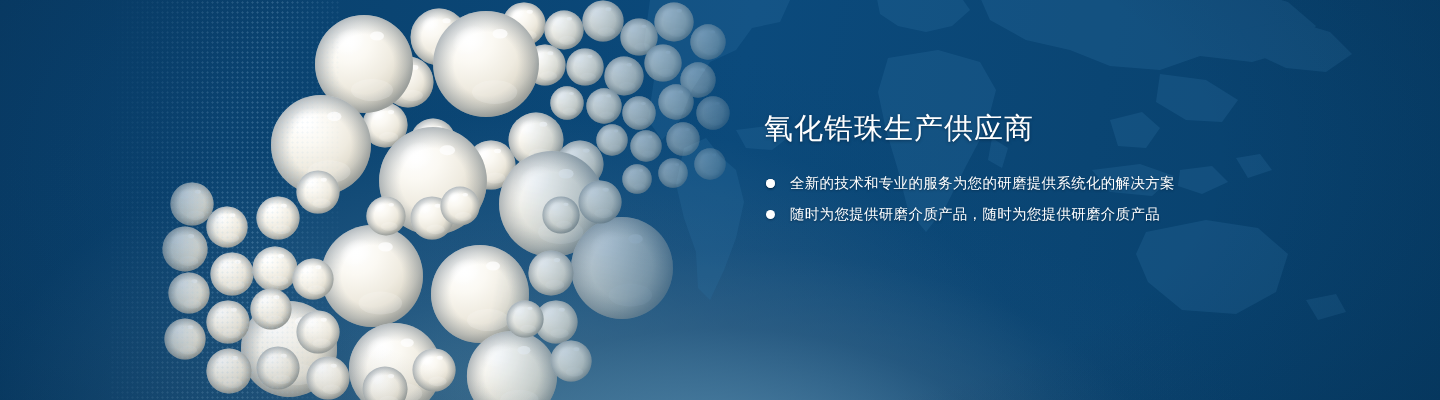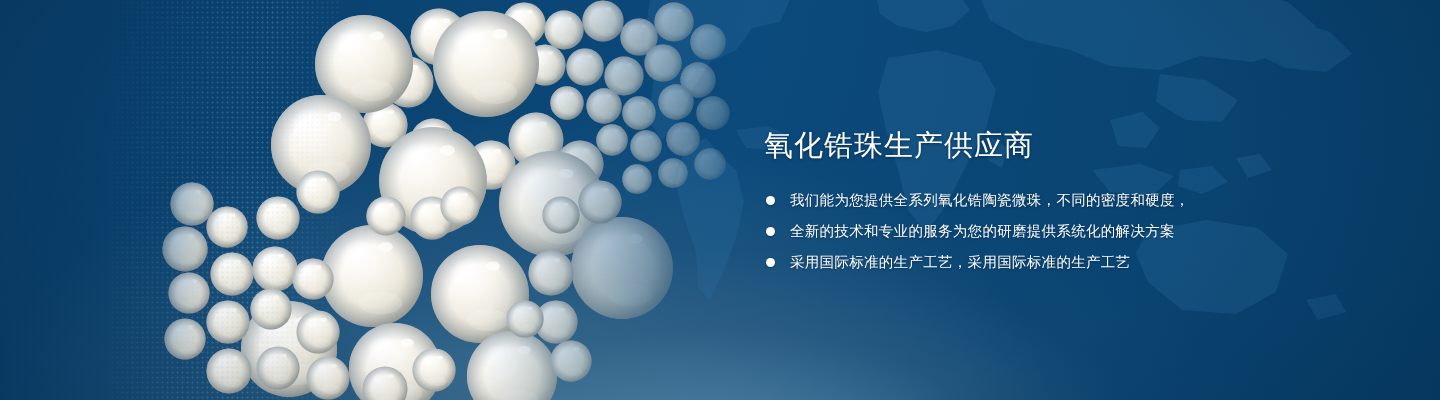--- a/index.html
+++ b/index.html
@@ -76,21 +76,21 @@
     background-size: 5px 5px;
     -webkit-mask-image: linear-gradient(95deg, rgba(0,0,0,0) 0%, rgba(0,0,0,0.55) 35%, rgba(0,0,0,0.85) 62%, rgba(0,0,0,0) 100%);
     mask-image: linear-gradient(95deg, rgba(0,0,0,0) 0%, rgba(0,0,0,0.55) 35%, rgba(0,0,0,0.85) 62%, rgba(0,0,0,0) 100%);
     opacity: 0.5;
   }
 
   
   .copy {
     position: absolute;
     left: 764px;
-    top: 125px;
+    top: 108px;
     width: 600px;
   }
   .headline {
     margin: 0;
     font-size: 29px;
     line-height: 40px;
     font-weight: 400;
     color: #ffffff;
     letter-spacing: 1px;
     text-shadow: 0 1px 3px rgba(2,26,48,0.55);
@@ -276,26 +276,25 @@
   <div class="halftone"></div>
 
   <div class="bg-vignette"></div>
 
   <div class="copy">
     <h1 class="headline">氧化锆珠生产供应商</h1>
 
     <ul class="bullets">
       <li class="bullet-item">
         <span class="bullet-dot"></span>
-        <span class="bullet-line">我们能为您提供全系列氧化锆陶瓷微珠，不同的密度和硬度，</span>
       </li>
       <li class="bullet-item">
         <span class="bullet-dot"></span>
         <span class="bullet-line">全新的技术和专业的服务为您的研磨提供系统化的解决方案</span>
       </li>
       <li class="bullet-item">
         <span class="bullet-dot"></span>
-        <span class="bullet-line">采用国际标准的生产工艺，采用国际标准的生产工艺</span>
+        <span class="bullet-line">随时为您提供研磨介质产品，随时为您提供研磨介质产品</span>
       </li>
     </ul>
   </div>
 
 </div>
 
 </body></html>

